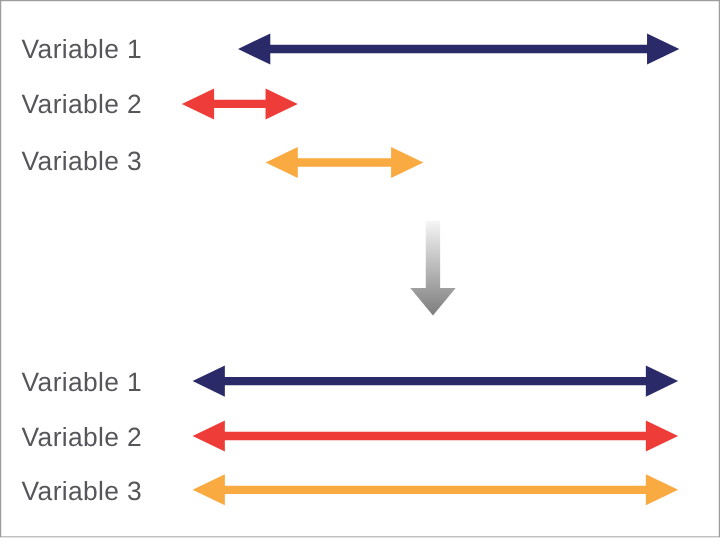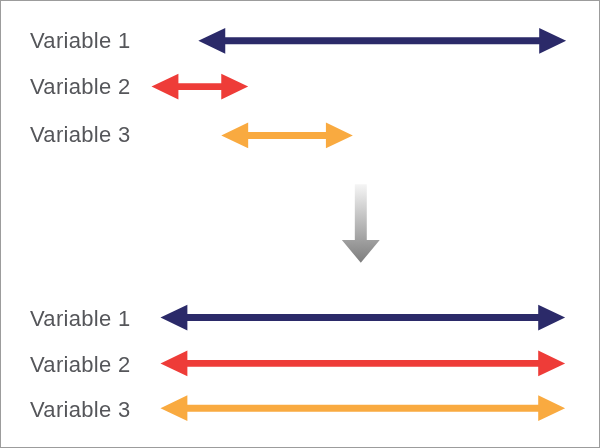--- a/index.html
+++ b/index.html
@@ -8,21 +8,21 @@
     width:600px;height:448px;
     box-sizing:border-box;
     border:1px solid #9c9c9c;
     background:#ffffff;
     overflow:hidden;
     font-family:"Liberation Sans", sans-serif;
   }
   #arrow-layer{position:absolute;left:0;top:0;width:100%;height:100%;}
   .var-label{
     position:absolute;
-    left:29px;
+    left:17px;
     transform:translateY(-50%);
     font-size:22px;
     letter-spacing:0.3px;
     color:#55565a;
     white-space:nowrap;
   }
 </style>
 </head>
 <body>
 

